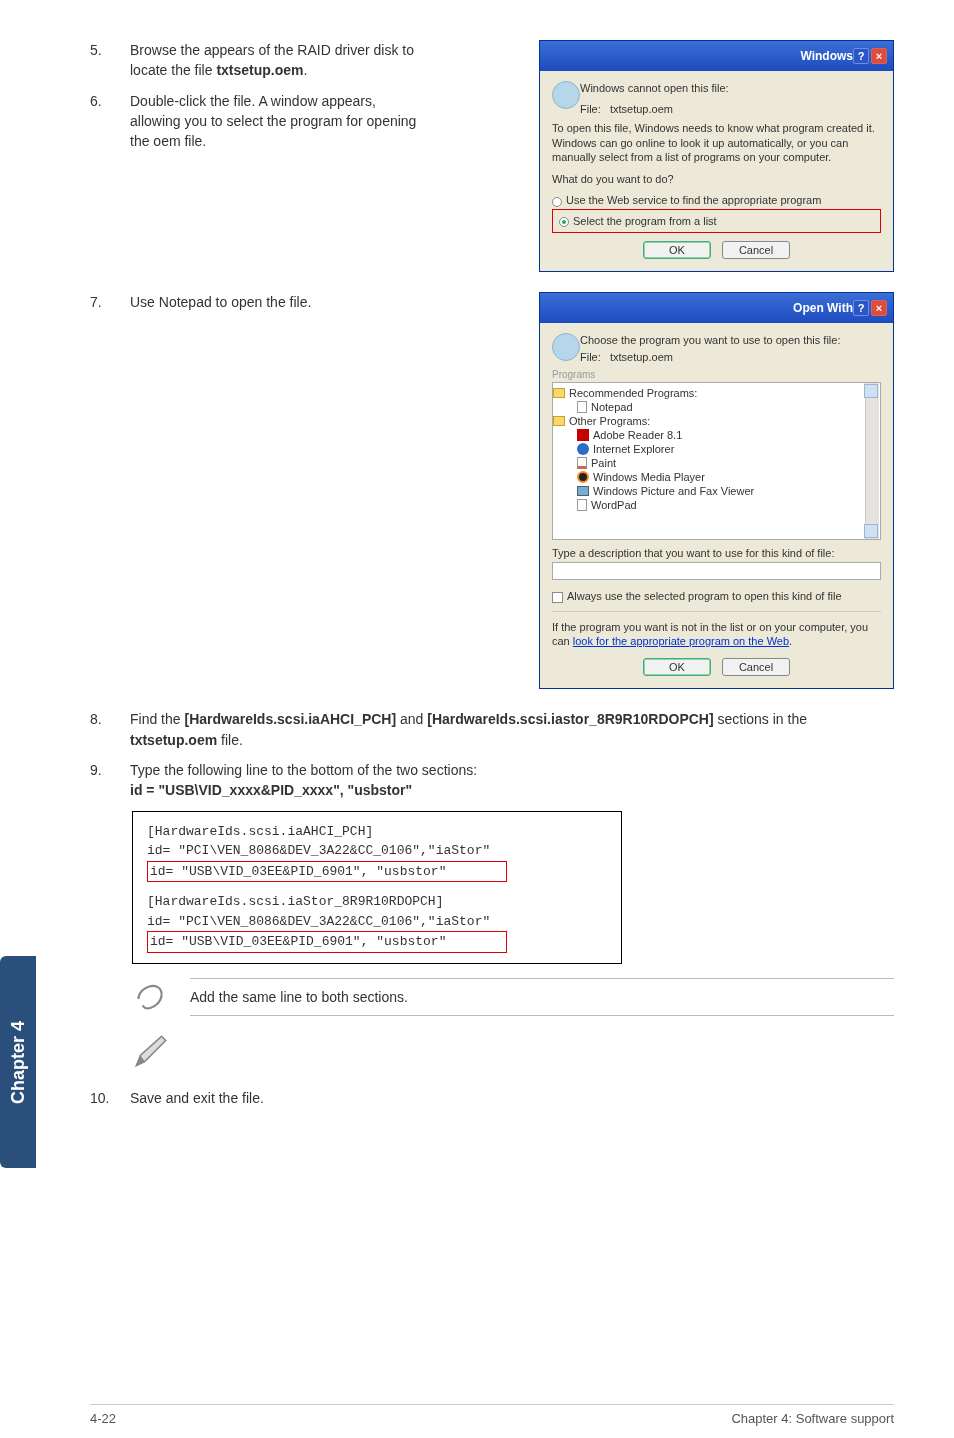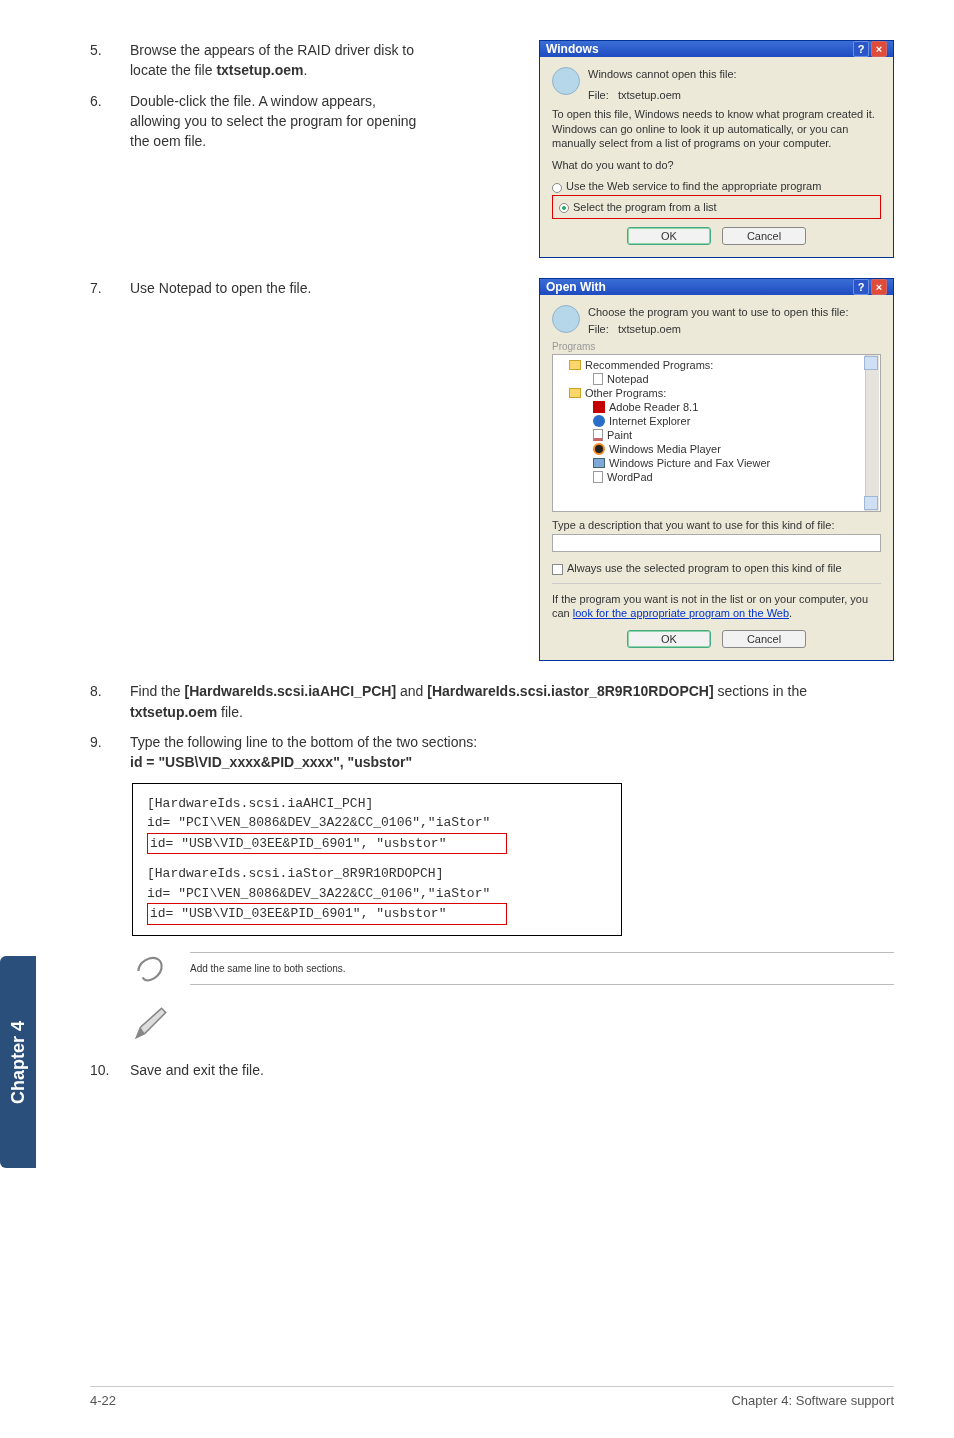--- a/index.html
+++ b/index.html
@@ -7,39 +7,39 @@
   .page { padding: 40px 60px 30px 90px; position: relative; min-height: 1438px; }
   .row { display: flex; gap: 20px; margin-bottom: 20px; }
   .left-col { flex: 0 0 335px; }
   .right-col { flex: 1; }
   ol.steps { list-style: none; }
   li.step { display: flex; margin-bottom: 10px; line-height: 1.45; }
   .num { width: 40px; flex-shrink: 0; }
   .step-body { flex: 1; }
   .bold { font-weight: bold; }
   .win-dialog { border: 1px solid #003399; background: #ece9d8; font-size: 11px; width: 355px; margin-left:auto; }
-  .titlebar { background: linear-gradient(#3b6ed6,#1e4bc0); color: #fff; font-weight: bold; padding: 0 6px; display: flex; justify-content: space-between; align-items: center; font-size:12px;}
+  .titlebar { background: linear-gradient(#3b6ed6,#1e4bc0); color: #fff; font-weight: bold; padding: 7px 6px; display: flex; justify-content: flex-end; align-items: center; font-size:12px;}
   .titlebar-ctrls { display:flex; gap:2px;}
   .tb-btn { width:16px; height:16px; display:inline-flex; align-items:center; justify-content:center; font-weight:bold; font-size:11px; border-radius:2px;}
   .tb-help { background:#2b56c8; color:#fff; border:1px solid #6e8fe0;}
   .tb-close{ background:#e14b3a; color:#fff; border:1px solid #d06565;}
   .dlg-body { padding: 10px 12px 12px 12px; }
-  .icon-wrap { display:flex; gap:8px; margin-bottom:6px;}
+  .icon-wrap { display:flex; margin-bottom:6px;}
   .mag-icon { width:28px; height:28px; border-radius:50%; background:#b6d6ea; border:1px solid #8fb4cc; position:relative;}
   .file-line { font-size:11px; }
   .dlg-text { font-size:11px; margin-bottom:8px; line-height:1.3;}
   .dlg-opt { font-size:11px; margin:0 0 2px 0;}
   .radio { display:inline-block; width:10px; height:10px; border:1px solid #888; border-radius:50%; margin-right:4px; vertical-align:middle; background:#fff; position:relative;}
   .radio.sel::after{content:""; position:absolute; width:4px; height:4px; background:#2a6; border-radius:50%; top:2px; left:2px;}
   .red-box { border:1.5px solid #d00; padding:1px 2px; margin:2px 0 8px 0;}
   .dlg-btns { text-align:center; margin-top:8px;}
-  .xp-btn { display:inline-block; border:1px solid #888; background:#f2f2f2; padding:2px 0; width:84px; text-align:center; font-size:11px; border-radius:3px; margin:0 4px;}
+  .xp-btn { display:inline-block; border:1px solid #888; background:#f2f2f2; padding:2px 0; width:68px; text-align:center; font-size:11px; border-radius:3px; margin:0 4px;}
   .xp-btn.ok { border:1px solid #4a8; box-shadow:0 0 0 1px #8fd4a3 inset;}
   .progs-lbl { color:#999; font-size:10px; margin:4px 0 2px 0;}
-  .prog-box { border:1px solid #aaa; background:#fff; height:158px; padding:3px 16px; font-size:11px; position:relative; overflow:hidden;}
+  .prog-box { border:1px solid #aaa; background:#fff; height:158px; padding:3px 0; font-size:11px; position:relative; overflow:hidden;}
   .tree-line { display:flex; align-items:center; gap:4px; padding:1px 0; }
   .tree-indent { padding-left:24px;}
   .folder-ic{ width:12px; height:10px; background:#fbd66a; border:1px solid #c9a226; display:inline-block;}
   .doc-ic{ width:10px; height:12px; background:#fff; border:1px solid #999; display:inline-block;}
   .adobe-ic{ width:12px; height:12px; background:#c40000; display:inline-block;}
   .ie-ic{ width:12px; height:12px; border-radius:50%; background:#2a6fc7; display:inline-block;}
   .paint-ic{ width:10px; height:12px; background:#fff; border:1px solid #999; border-bottom:3px solid #c66; display:inline-block;}
   .wmp-ic{ width:12px; height:12px; border-radius:50%; background:#222; border:2px solid #f58a1f; display:inline-block; box-sizing:border-box;}
   .pic-ic{ width:12px; height:10px; background:#7da8d8; border:1px solid #466; display:inline-block;}
   .wordpad-ic{ width:10px; height:12px; background:#fff; border:1px solid #999; display:inline-block; position:relative;}
@@ -49,23 +49,23 @@
   .desc-input{ width:100%; height:18px; border:1px solid #aaa; background:#fff; margin-top:2px;}
   .chk { display:inline-block; width:11px; height:11px; border:1px solid #888; background:#fff; margin-right:4px; vertical-align:middle;}
   .browse-row { text-align:right; margin-top:6px;}
   .hr-lite { border:none; border-top:1px solid #ccc; margin:8px 0;}
   .link-text { color:#0033cc; text-decoration:underline;}
   .code-block { border:1.5px solid #000; padding:10px 14px; font-family: "Courier New", monospace; font-size:13px; width:490px; margin:8px 0 8px 42px; line-height:1.5;}
   .code-red { border:1.5px solid #d00; padding:0 2px; display:inline-block; width:360px;}
   .note-row { display:flex; align-items:center; gap:18px; margin:12px 0 0 40px;}
   .note-icon { width:42px; height:42px; display:flex; align-items:center; justify-content:center;}
   .note-icon svg { width:42px; height:42px; }
-  .note-text-wrap { flex:1; border-top:1px solid #bbb; border-bottom:1px solid #bbb; padding:10px 0; font-size:10px;}
+  .note-text-wrap { flex:1; border-top:1px solid #bbb; border-bottom:1px solid #bbb; padding:10px 0; font-size:14px;}
   .chapter-tab { position:absolute; left:0; bottom:270px; width:36px; height:212px; background:#2a4f7a; color:#fff; font-weight:bold; font-size:18px; writing-mode:vertical-rl; text-align:center; display:flex; align-items:center; justify-content:center; transform:rotate(180deg); border-radius:0 6px 6px 0;}
-  .footer { position:absolute; bottom:30px; left:90px; right:60px; display:flex; justify-content:space-between; font-size:13px; color:#555; border-top:1px solid #ccc; padding-top:6px;}
+  .footer { position:absolute; bottom:12px; left:90px; right:60px; display:flex; justify-content:space-between; font-size:13px; color:#555; border-top:1px solid #ccc; padding-top:6px;}
   .openwith-link-row{ font-size:11px; margin-top:4px; line-height:1.3;}
 </style>
 </head>
 <body>
 
 <div class="page">
 
   <div class="row">
     <div class="left-col">
       <ol class="steps">

